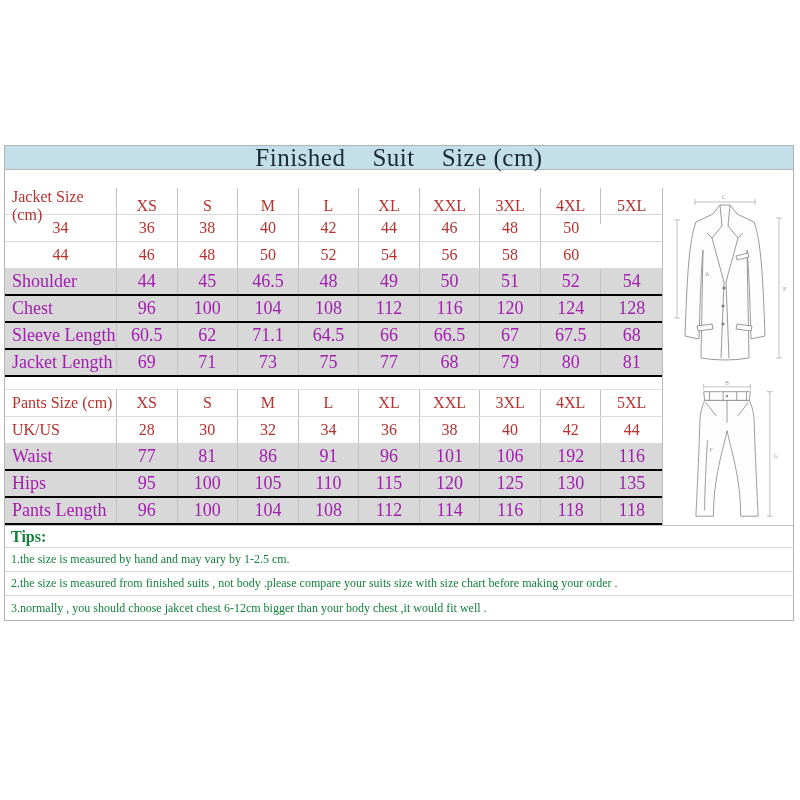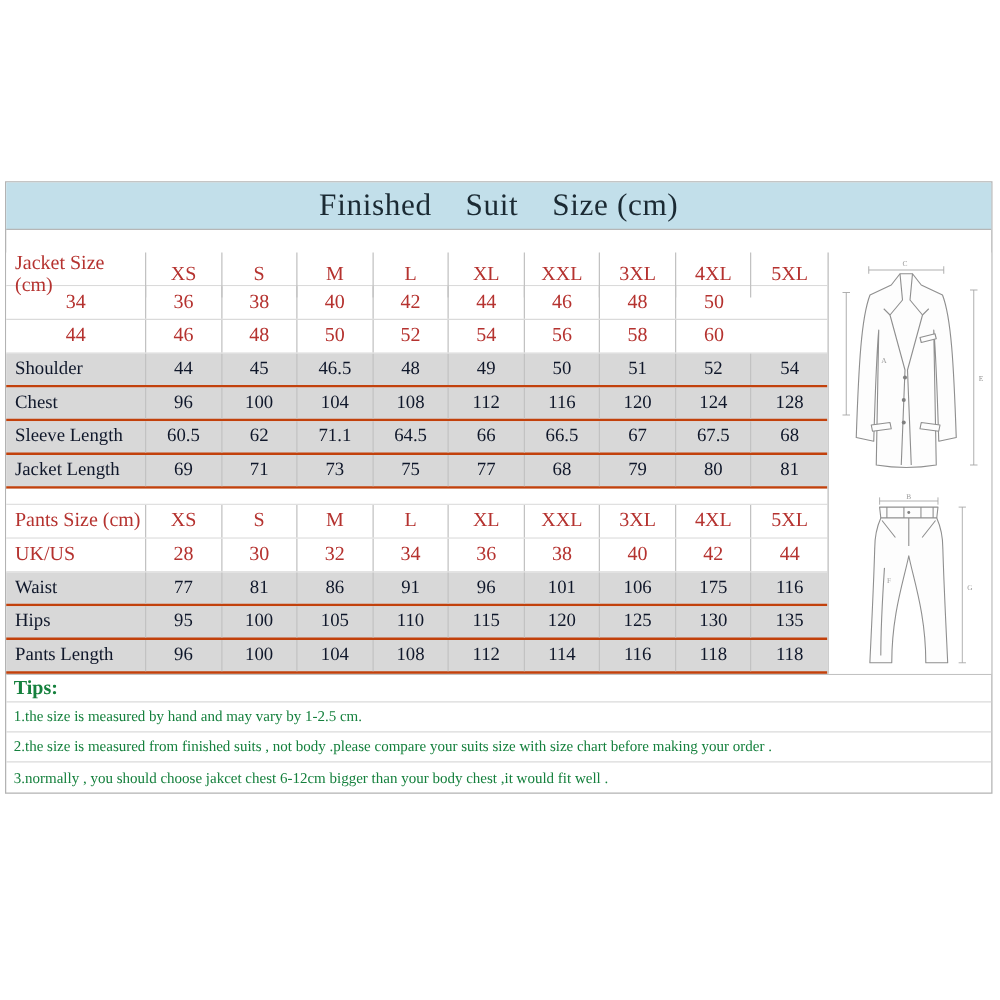--- a/index.html
+++ b/index.html
@@ -5,38 +5,38 @@
   html,body{margin:0;padding:0;}
   body{
     width:800px;height:800px;background:#ffffff;position:relative;
     font-family:"Liberation Serif", serif;
   }
   .sheet{
     position:absolute;left:4px;top:145px;width:790px;
     border:1px solid #b3b3b3;box-sizing:border-box;background:#fff;
   }
   .chart-header{
-    height:38px;background:#c2dfea;border-bottom:1px solid #b6b6b6;
+    height:24px;background:#c2dfea;border-bottom:1px solid #b6b6b6;
     display:flex;align-items:center;justify-content:center;box-sizing:border-box;text-align:center;
   }
   .chart-title{
     font-size:25px;color:#1b2a33;white-space:pre;letter-spacing:0.5px;
   }
   .body-flex{display:flex;margin-top:18px;}
   .tables{width:658px;}
   .illos{
     flex:1;border-left:1px solid #bdbdbd;box-sizing:border-box;
     display:flex;flex-direction:column;align-items:center;background:#fff;
   }
   .row{
     display:grid;grid-template-columns:112px repeat(9,1fr);
     height:27px;box-sizing:border-box;
   }
   .row.red{background:#ffffff;color:#b5322f;border-bottom:1px solid #dadada;font-size:16px;}
-  .row.gray{background:#d8d8d8;color:#0f172a;border-bottom:2px solid #c2410c;font-size:15px;}
+  .row.gray{background:#d8d8d8;color:#a21caf;border-bottom:2px solid #000000;font-size:18px;}
   .c{
     display:flex;align-items:center;justify-content:center;
     border-right:1px solid #c2c2c2;box-sizing:border-box;height:100%;
   }
   .c:last-child{border-right:none;}
   .c.label{justify-content:flex-start;padding-left:7px;}
   .gap-row{height:12px;background:#fff;border-bottom:1px solid #e0e0e0;}
   .tips{border-top:1px solid #c2c2c2;color:#15803d;}
   .tips-heading{
     height:22px;display:flex;align-items:center;padding-left:6px;
@@ -173,21 +173,21 @@
           </div>
           <div class="row gray">
             <div class="c label">Waist</div>
             <div class="c val">77</div>
             <div class="c val">81</div>
             <div class="c val">86</div>
             <div class="c val">91</div>
             <div class="c val">96</div>
             <div class="c val">101</div>
             <div class="c val">106</div>
-            <div class="c val">175</div>
+            <div class="c val">192</div>
             <div class="c val">116</div>
           </div>
           <div class="row gray">
             <div class="c label">Hips</div>
             <div class="c val">95</div>
             <div class="c val">100</div>
             <div class="c val">105</div>
             <div class="c val">110</div>
             <div class="c val">115</div>
             <div class="c val">120</div>

